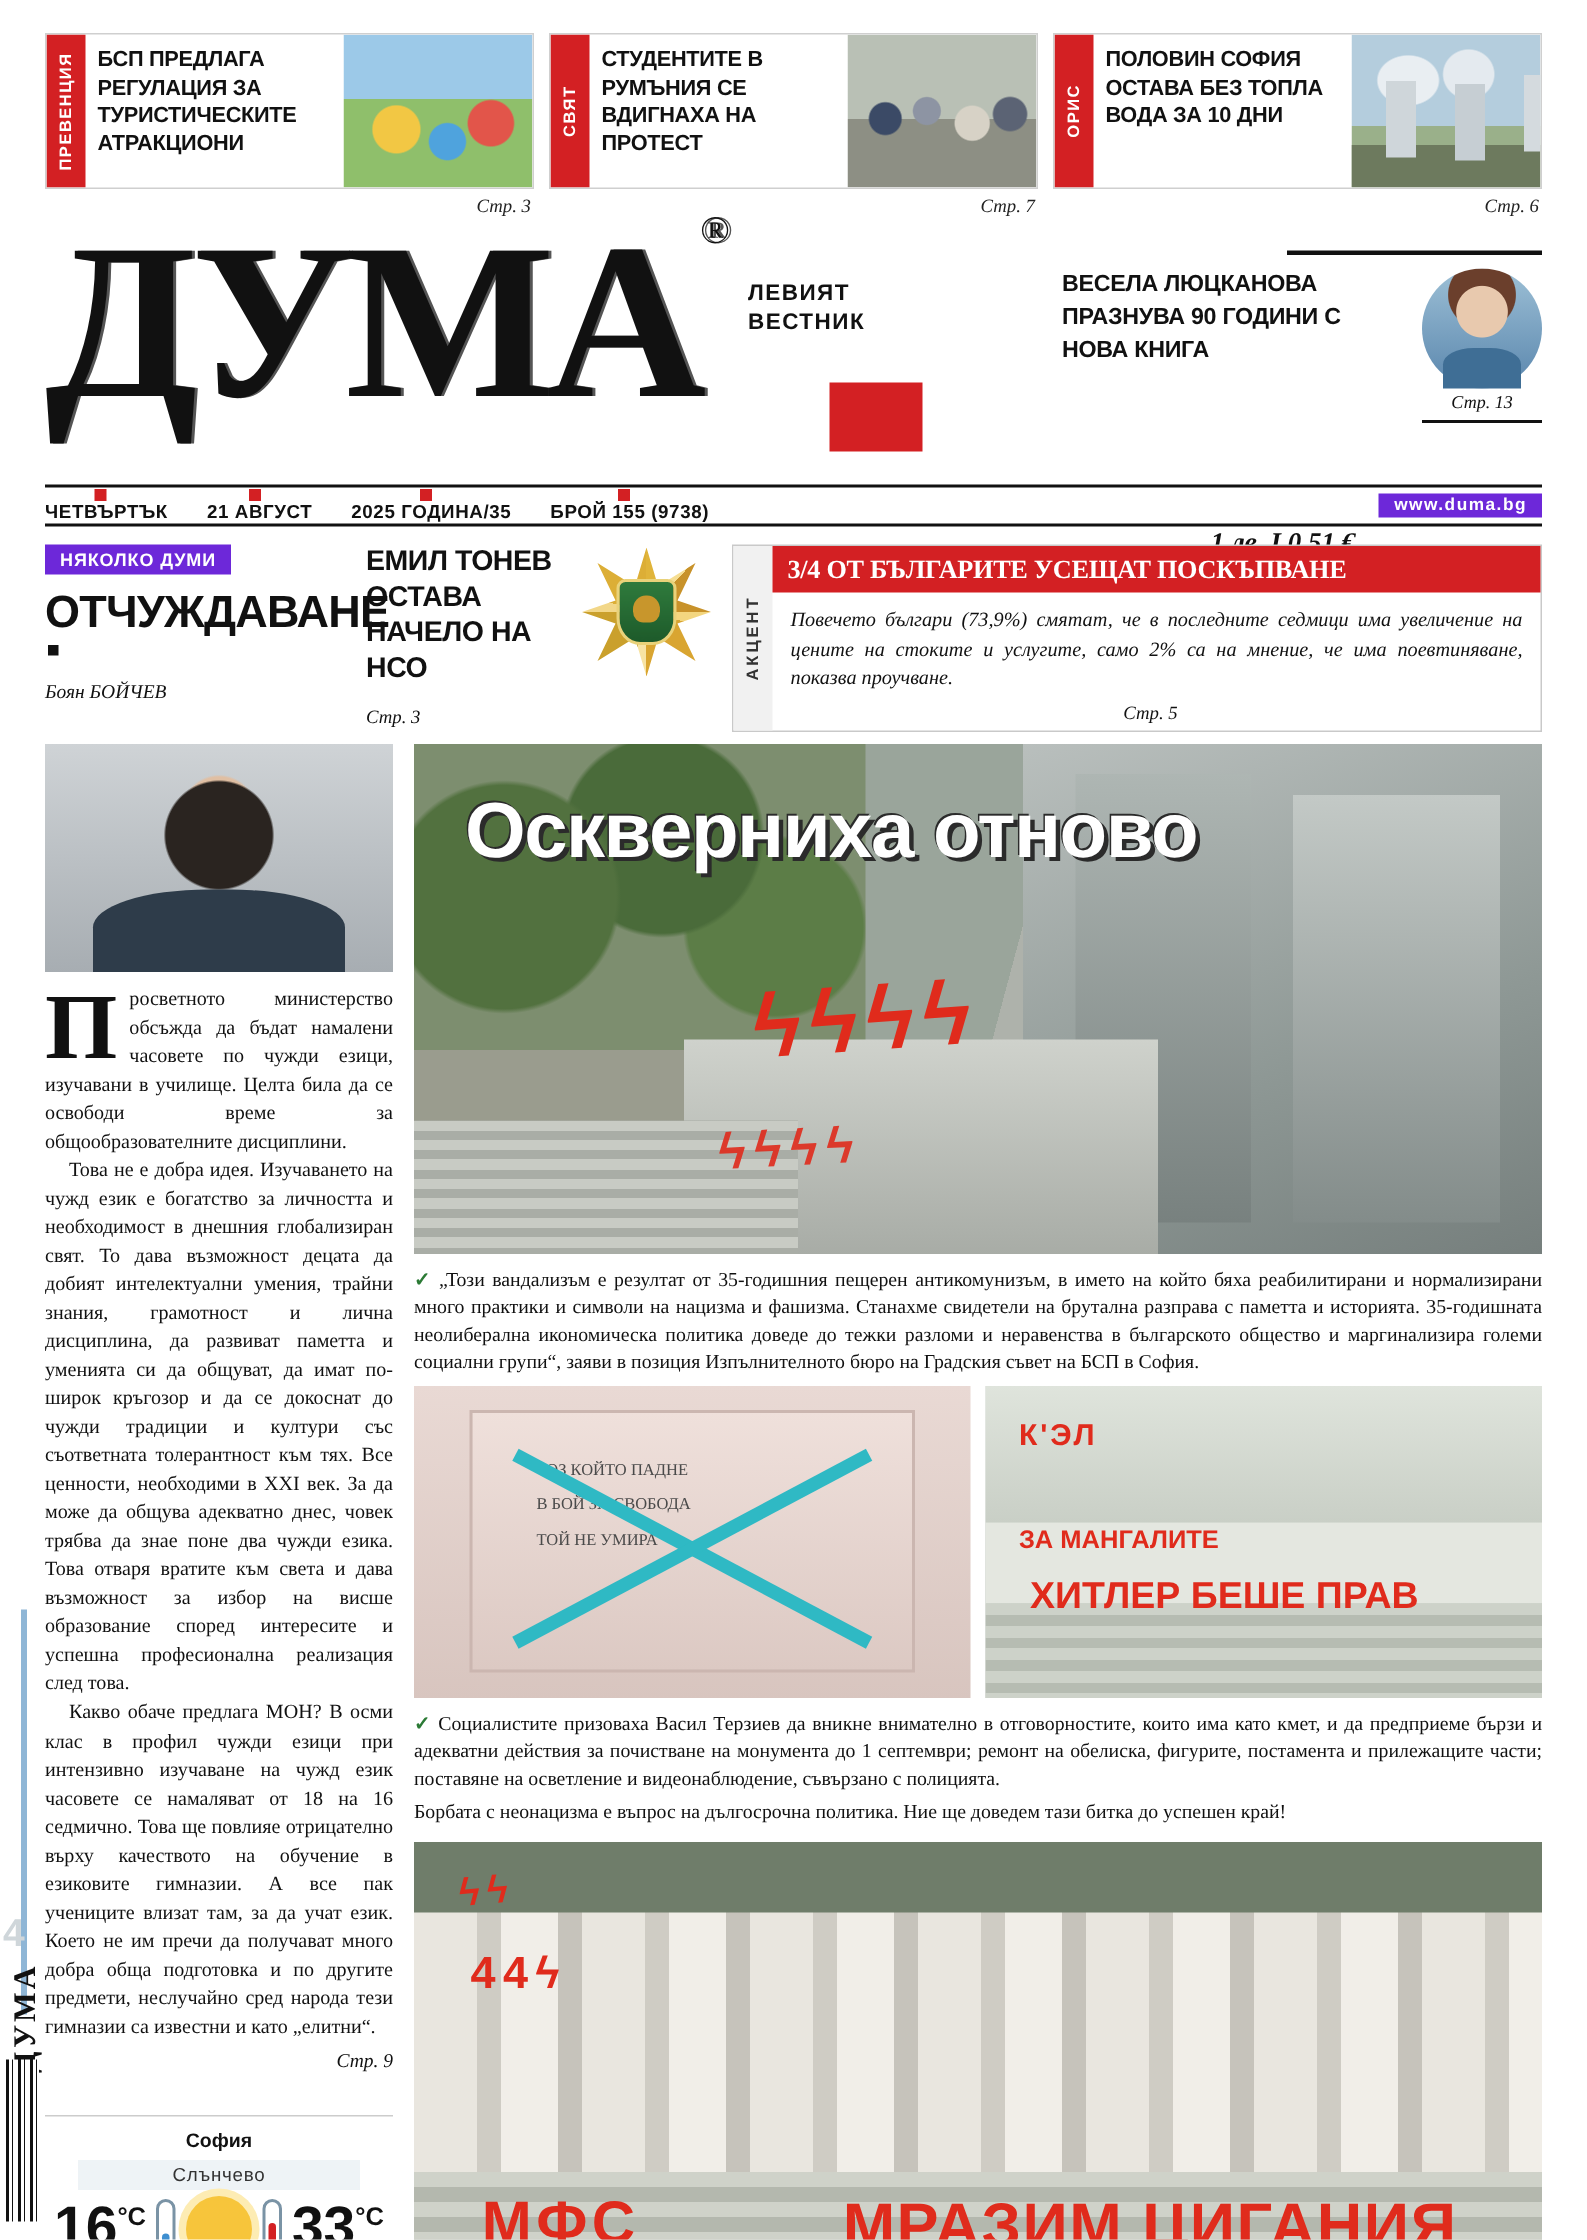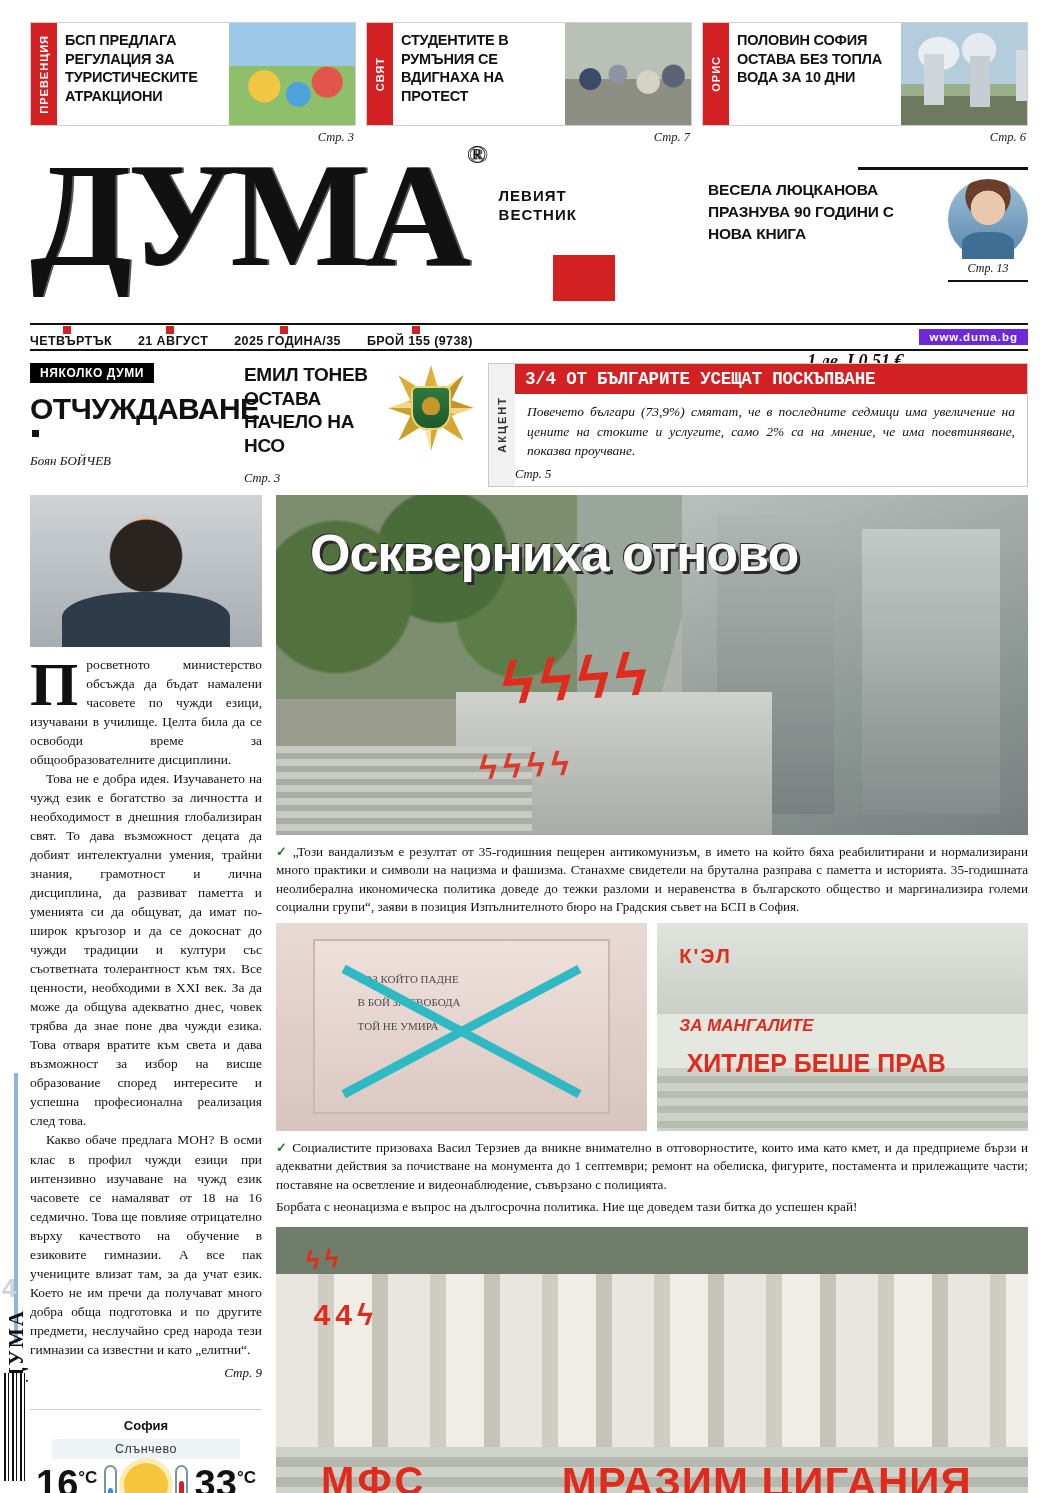--- a/index.html
+++ b/index.html
@@ -140,21 +140,21 @@
   .price { font-family:"Liberation Serif", serif; font-style:italic; font-size:18px; font-weight:bold; margin-right:16px;margin-top:48px;}
   .site {
     background:#6d28d9; color:#fff; font-family:"Liberation Sans", sans-serif;
     font-size:11.5px; padding:2px 10px; letter-spacing:1px; font-weight:bold;
   }
 
   
   .band2 { display:flex; margin:12px 30px 0 30px; gap:14px; }
   .band2-left { width:200px; }
   .tag-red {
-    background:#000000; color:#fff; font-family:"Liberation Sans", sans-serif;
+    background:#6d28d9; color:#fff; font-family:"Liberation Sans", sans-serif;
     font-weight:bold; font-size:12px; letter-spacing:.6px; padding:3px 10px;
     display:inline-block; text-transform:uppercase;
   }
   .col-title {
     font-family:"Liberation Sans", sans-serif; font-weight:bold;
     font-size:30px; letter-spacing:-.5px; margin:9px 0 4px; text-transform:uppercase;
   }
   .byline { font-style:italic; font-size:13px; margin-top:16px; }
   .byline-dot { width:7px; height:7px; background:#111; margin:0 0 6px 2px; }
 
@@ -189,29 +189,29 @@
   .accent-rail {
     width:26px; background:#f1f1f1; color:#333; display:flex; align-items:center; justify-content:center;
   }
   .accent-rail span{
     writing-mode:vertical-rl; transform:rotate(180deg);
     font-family:"Liberation Sans", sans-serif; font-size:11px; font-weight:bold;
     letter-spacing:2px; text-transform:uppercase;
   }
   .accent-body { flex:1; padding:0; }
   .accent-head {
-    background:#d32023; color:#fff; font-family:Liberation Mono, monospace;
+    background:#d32023; color:#fff; font-family:Liberation Serif, serif;
     font-weight:bold; font-size:17.5px; padding:5px 10px; text-transform:uppercase;
     letter-spacing:-.2px;
   }
   .accent-text {
     font-size:13.5px; line-height:1.45; padding:8px 12px 2px 12px;
     font-style:italic; text-align:justify;
   }
-  .accent-pg { font-style:italic; font-size:12.5px; text-align:left; padding:4px 8px 4px 0; }
+  .accent-pg { font-style:italic; font-size:12.5px; text-align:center; padding:4px 8px 4px 0; }
 
   
   .main { display:flex; margin:8px 30px 0 30px; gap:14px; }
   .lead-col { width:232px; }
   .lead-photo {
     width:100%; height:152px; margin-bottom:8px;
     background:
       radial-gradient(circle at 50% 40%, #2a2420 0 24%, transparent 25%),
       radial-gradient(circle at 50% 30%, #e0bfa3 0 15%, transparent 16%),
       linear-gradient(#cfd3d6, #a7adb2);
@@ -314,21 +314,21 @@
   }
   .pic-wall { background:linear-gradient(#cfd6cf,#b2b9b0); }
   .pic-wall .top { position:absolute; left:0; top:0; width:100%; height:44%; background:linear-gradient(#dfe4dc,#c9cfc6); }
   .pic-wall .mid { position:absolute; left:0; top:44%; width:100%; height:26%; background:#e4e7e0; }
   .pic-wall .bot { position:absolute; left:0; bottom:0; width:100%; height:30%; background:repeating-linear-gradient(#cdd2c9 0 8px,#b6bcb2 8px 15px); }
   .wall-txt {
     position:absolute; color:#e02b1c; font-family:"Liberation Sans", sans-serif;
     font-weight:bold; white-space:nowrap;margin-top:10px;
   }
   .wt1 { left:6%; top:6%; font-size:20px; letter-spacing:2px; }
-  .wt2 { left:6%; top:40%; font-size:17px;font-style:italic; }
+  .wt2 { left:6%; top:40%; font-size:17px; }
   .wt3 { left:8%; top:56%; font-size:25px; }
 
   .note-block { font-size:13.2px; line-height:1.4; text-align:justify; padding:8px 0 6px; }
   .note-block .tick { color:#2b7a35; font-weight:bold; margin-right:4px; }
   .note-block p { margin:0 0 4px 0; }
 
   .bottom-photo {
     height:298px; position:relative; overflow:hidden;
     background:linear-gradient(#6f7d6a 0 18%, #9aa294 18% 52%, #b9bdb4 52% 100%);
   }

